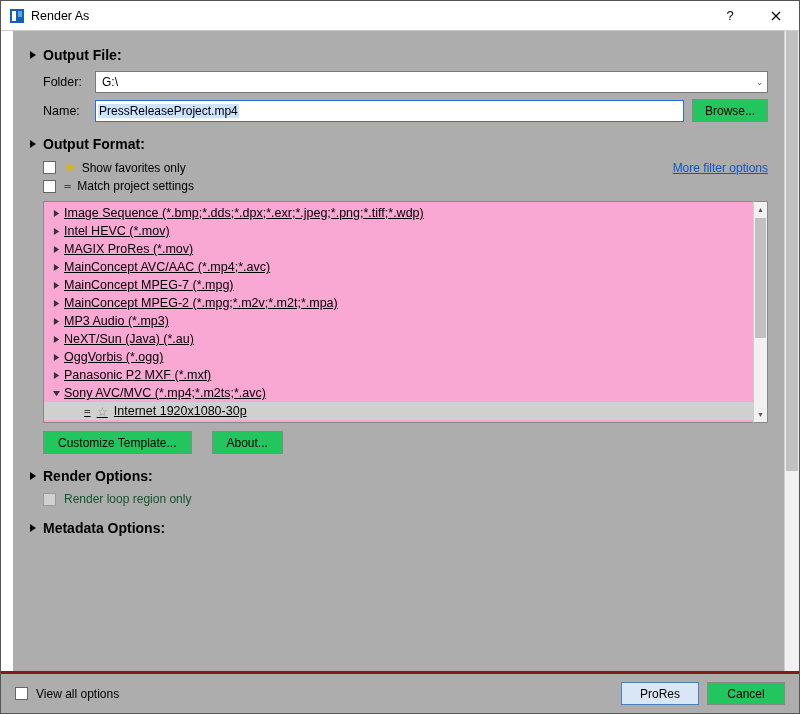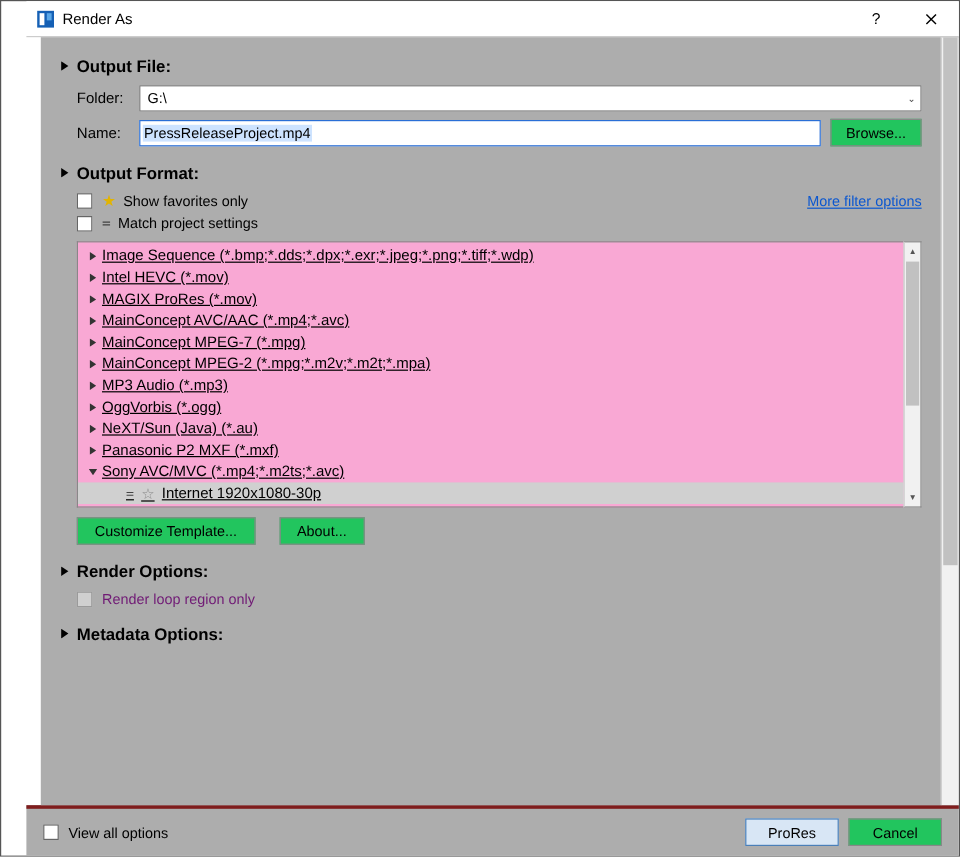--- a/index.html
+++ b/index.html
@@ -1,17 +1,17 @@
 <!DOCTYPE html>
 <html><head>
 <meta charset="utf-8">
 <style>
   * { box-sizing: border-box; }
   html, body { margin:0; padding:0; width:800px; height:714px; font-family: "Segoe UI", Tahoma, sans-serif; font-size:12px; color:#000; background:#fff; }
-  .window { width:800px; height:714px; display:flex; flex-direction:column; border:1px solid #555;padding-left:21px; }
+  .window { width:800px; height:714px; display:flex; flex-direction:column; border:1px solid #555; }
   
   .titlebar { height:30px; background:#fff; display:flex; align-items:center; border-bottom:1px solid #ccc; }
   .titlebar .icon { width:16px; height:16px; margin:0 6px 0 8px; display:flex; align-items:center; justify-content:center; }
   .titlebar .title { flex:0 0 auto; font-size:12.5px; }
   .titlebar .spacer { flex:1; }
   .tbtn { width:46px; height:30px; display:flex; align-items:center; justify-content:center; }
   .help { font-size:13px; }
   .close svg { width:10px; height:10px; }
   
   .body { flex:1; background:#adadad; position:relative; overflow:hidden;margin-left:12px; }
@@ -31,21 +31,21 @@
   .tinput { flex:1; height:22px; background:#fff; border:1px solid #2a6fd6; padding:0 2px; display:flex; align-items:center; }
   .tinput .sel { background:#cde3ff; padding:0 1px; }
   .btn { height:23px; padding:0 12px; background:#22c55e; border:1px solid #888; display:flex; align-items:center; justify-content:center; margin-left:8px; cursor:default; }
   .btn.render { background:#d8e6f5; border:1px solid #4a7fb8; }
   .chk { width:13px; height:13px; background:#fff; border:1px solid #666; margin-right:8px; display:inline-block; }
   .chk.disabled { background:#d0d0d0; border-color:#9a9a9a; }
   .fav-star { color:#e2b400; font-size:13px; margin-right:6px; }
   .eq { font-family:monospace; font-size:12px; margin-right:6px; color:#444; }
   .opt-row { display:flex; align-items:center; margin:2px 0 2px 14px; }
   .more-link { color:#0b57d0; text-decoration:underline; margin-left:auto; cursor:default;text-align:center; }
-  .disabled-text { color:#701a75; }
+  .disabled-text { color:#14532d; }
   
   .treewrap { margin:8px 0 8px 14px; display:flex; height:222px; }
   .tree { flex:1; background:#f9a8d4; border:1px solid #888; border-right:none; overflow:hidden; padding:2px 0;text-decoration:underline; }
   .tree-scroll { width:15px; background:#f1f1f1; border:1px solid #888; border-left:1px solid #d0d0d0; position:relative; }
   .tree-scroll .ar { position:absolute; left:0; right:0; height:15px; display:flex; align-items:center; justify-content:center; font-size:8px; color:#555; }
   .tree-scroll .ar.up { top:0; }
   .tree-scroll .ar.down { bottom:0; }
   .tree-scroll .thumb2 { position:absolute; left:1px; right:1px; top:16px; height:120px; background:#c1c1c1; }
   .node { display:flex; align-items:center; height:18px; padding-left:8px; font-size:12.5px; }
   .node .tri { width:8px; margin-right:4px; display:flex; align-items:center; justify-content:center; }
@@ -190,29 +190,29 @@
                 </svg>
               </span>
               <span>MP3 Audio (*.mp3)</span>
             </div>
           <div class="node">
               <span class="tri">
                 <svg viewBox="0 0 8 8">
                   <path d="M1 0 L7 4 L1 8 Z" fill="#333"></path>
                 </svg>
               </span>
+              <span>NeXT/Sun (Java) (*.au)</span>
+            </div>
+          <div class="node">
+              <span class="tri">
+                <svg viewBox="0 0 8 8">
+                  <path d="M1 0 L7 4 L1 8 Z" fill="#333"></path>
+                </svg>
+              </span>
               <span>OggVorbis (*.ogg)</span>
-            </div>
-          <div class="node">
-              <span class="tri">
-                <svg viewBox="0 0 8 8">
-                  <path d="M1 0 L7 4 L1 8 Z" fill="#333"></path>
-                </svg>
-              </span>
-              <span>NeXT/Sun (Java) (*.au)</span>
             </div>
           <div class="node">
               <span class="tri">
                 <svg viewBox="0 0 8 8">
                   <path d="M1 0 L7 4 L1 8 Z" fill="#333"></path>
                 </svg>
               </span>
               <span>Panasonic P2 MXF (*.mxf)</span>
             </div>
           <div class="node">

